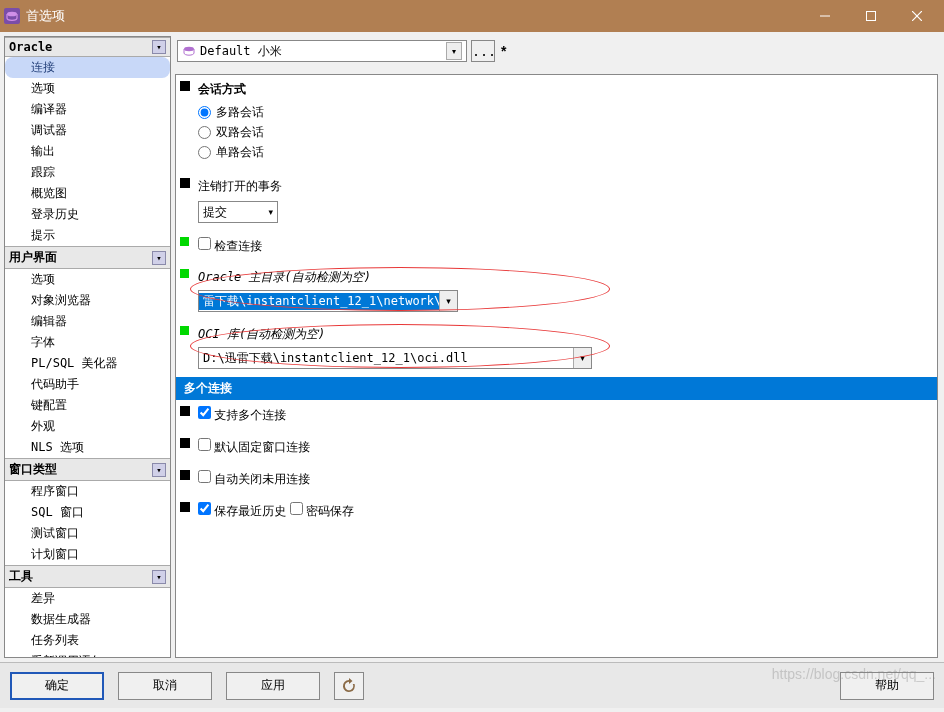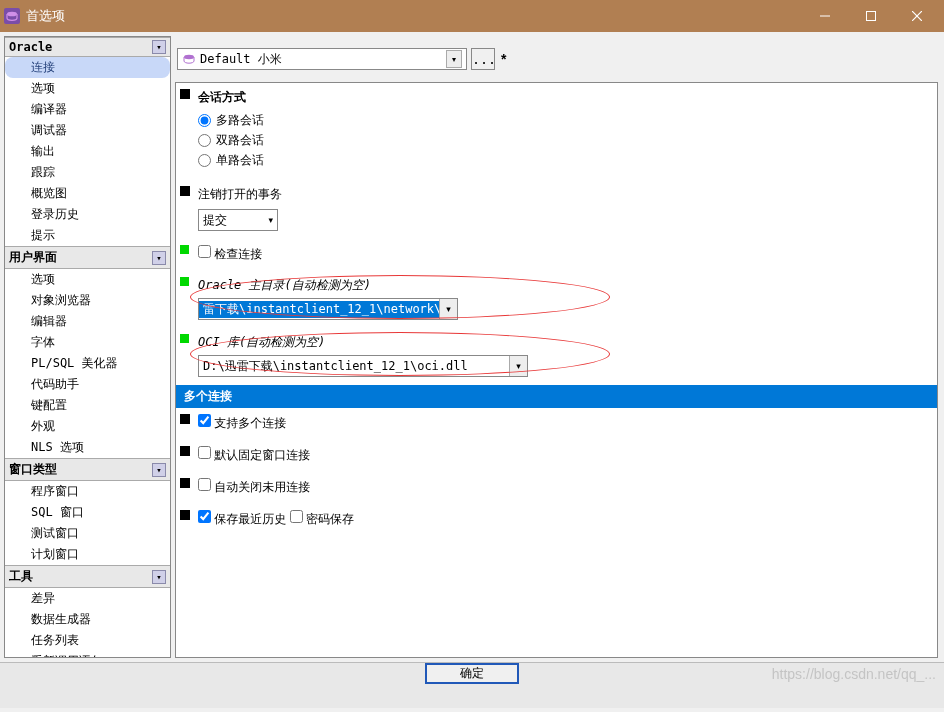--- a/index.html
+++ b/index.html
@@ -12,21 +12,21 @@
     .titlebar-btn { width: 46px; height: 32px; display: flex; align-items: center; justify-content: center; cursor: pointer; }
     
     .main-content { display: flex; height: 630px; background: #f0f0f0; }
     
     .sidebar { width: 167px; background: #fff; border: 1px solid #888; margin: 4px 2px 4px 4px; overflow-y: auto; }
     .sidebar-group-header { background: #e8e8e8; border: 1px solid #aaa; border-left: none; border-right: none; padding: 2px 4px; font-weight: bold; display: flex; align-items: center; cursor: pointer; font-family: Consolas, monospace; }
     .sidebar-group-header .drop { margin-left: auto; background: #d0d0e8; border: 1px solid #8a8aaa; width: 14px; height: 14px; display: flex; align-items: center; justify-content: center; font-size: 9px; }
     .sidebar-item { padding: 2px 4px 2px 26px; cursor: pointer; font-family: SimSun, monospace; white-space: nowrap; border-radius: 8px; }
     .sidebar-item.selected { background: #c8d8f8; color: #24407a; }
     
-    .right-area { flex: 1; display: flex; flex-direction: column; padding: 12px 6px 4px 2px; }
+    .right-area { flex: 1; display: flex; flex-direction: column; padding: 4px 6px 4px 2px; }
     .top-combo-row { display: flex; align-items: center; gap: 4px; margin-bottom: 8px; padding: 4px 2px; }
     .top-combo { flex: 1; max-width: 290px; height: 22px; border: 1px solid #888; background: #fff; display: flex; align-items: center; padding: 0 4px; }
     .top-combo-icon { width: 14px; height: 14px; margin-right: 4px; color: #7a4da8; }
     .top-combo-drop { margin-left: auto; width: 16px; height: 18px; border: 1px solid #aaa; background: #eee; display: flex; align-items: center; justify-content: center; font-size: 8px; }
     .ellipsis-btn { width: 24px; height: 22px; border: 1px solid #888; background: #f0f0f0; cursor: pointer; font-family: monospace; }
     .star { font-size: 14px; font-weight: bold; margin-left: 2px; }
     
     .settings-panel { flex: 1; background: #fff; border: 1px solid #888; overflow-y: auto; padding: 0; }
     
     .section { position: relative; padding: 6px 10px 8px 22px; border-bottom: 0; }
@@ -45,21 +45,21 @@
     .field-combo-text { flex: 1; padding: 0 4px; font-family: Consolas, monospace; white-space: nowrap; overflow: hidden; }
     .field-combo-text.selected { background: #0078d7; color: #fff; }
     .field-combo-drop { width: 18px; height: 100%; border-left: 1px solid #aaa; background: #eee; display: flex; align-items: center; justify-content: center; font-size: 9px; }
     
     .ellipse-mark { position: absolute; border: 1px solid #e83838; border-radius: 50%; pointer-events: none; }
     .ellipse1 { left: 14px; top: 4px; width: 420px; height: 44px; }
     .ellipse2 { left: 14px; top: 4px; width: 420px; height: 44px; }
     
     .blue-header { background: #0078d7; color: #fff; padding: 3px 8px; font-weight: bold; }
     
-    .button-bar { height: 46px; background: #e8e8e8; border-top: 1px solid #bbb; display: flex; align-items: center; padding: 0 10px; gap: 28px; flex-direction: column; }
+    .button-bar { height: 46px; background: #e8e8e8; border-top: 1px solid #bbb; display: flex; align-items: center; padding: 0 10px; gap: 14px; }
     .btn { width: 94px; height: 28px; border: 1px solid #888; background: #f0f0f0; cursor: pointer; font-family: inherit; font-size: 12px; }
     .btn.primary { border: 2px solid #2058b8; }
     .icon-btn { width: 30px; height: 28px; border: 1px solid #888; background: #f0f0f0; cursor: pointer; display: flex; align-items: center; justify-content: center; }
     .spacer { flex: 1; }
     
     .watermark { position: absolute; right: 8px; bottom: 30px; color: rgba(128,128,128,0.35); font-size: 14px; }
     
     ::-webkit-scrollbar { width: 16px; }
     ::-webkit-scrollbar-track { background: #f0f0f0; }
     ::-webkit-scrollbar-thumb { background: #c0c0c0; border: 1px solid #a0a0a0; }
@@ -201,21 +201,21 @@
         <div class="field-combo">
           <div class="field-combo-text selected">雷下载\instantclient_12_1\network\ADMIN</div>
           <div class="field-combo-drop">▾</div>
         </div>
       </div>
 
       <div class="section" style="position:relative;">
         <div class="ellipse-mark ellipse2"></div>
         <div class="section-marker marker-green"></div>
         <div class="field-label">OCI 库(自动检测为空)</div>
-        <div class="field-combo" style="width:330px;">
+        <div class="field-combo" style="width:394px;">
           <div class="field-combo-text">D:\迅雷下载\instantclient_12_1\oci.dll</div>
           <div class="field-combo-drop">▾</div>
         </div>
       </div>
 
       <div class="blue-header">多个连接</div>
 
       <div class="section">
         <div class="section-marker marker-black"></div>
         <label class="check-row">

